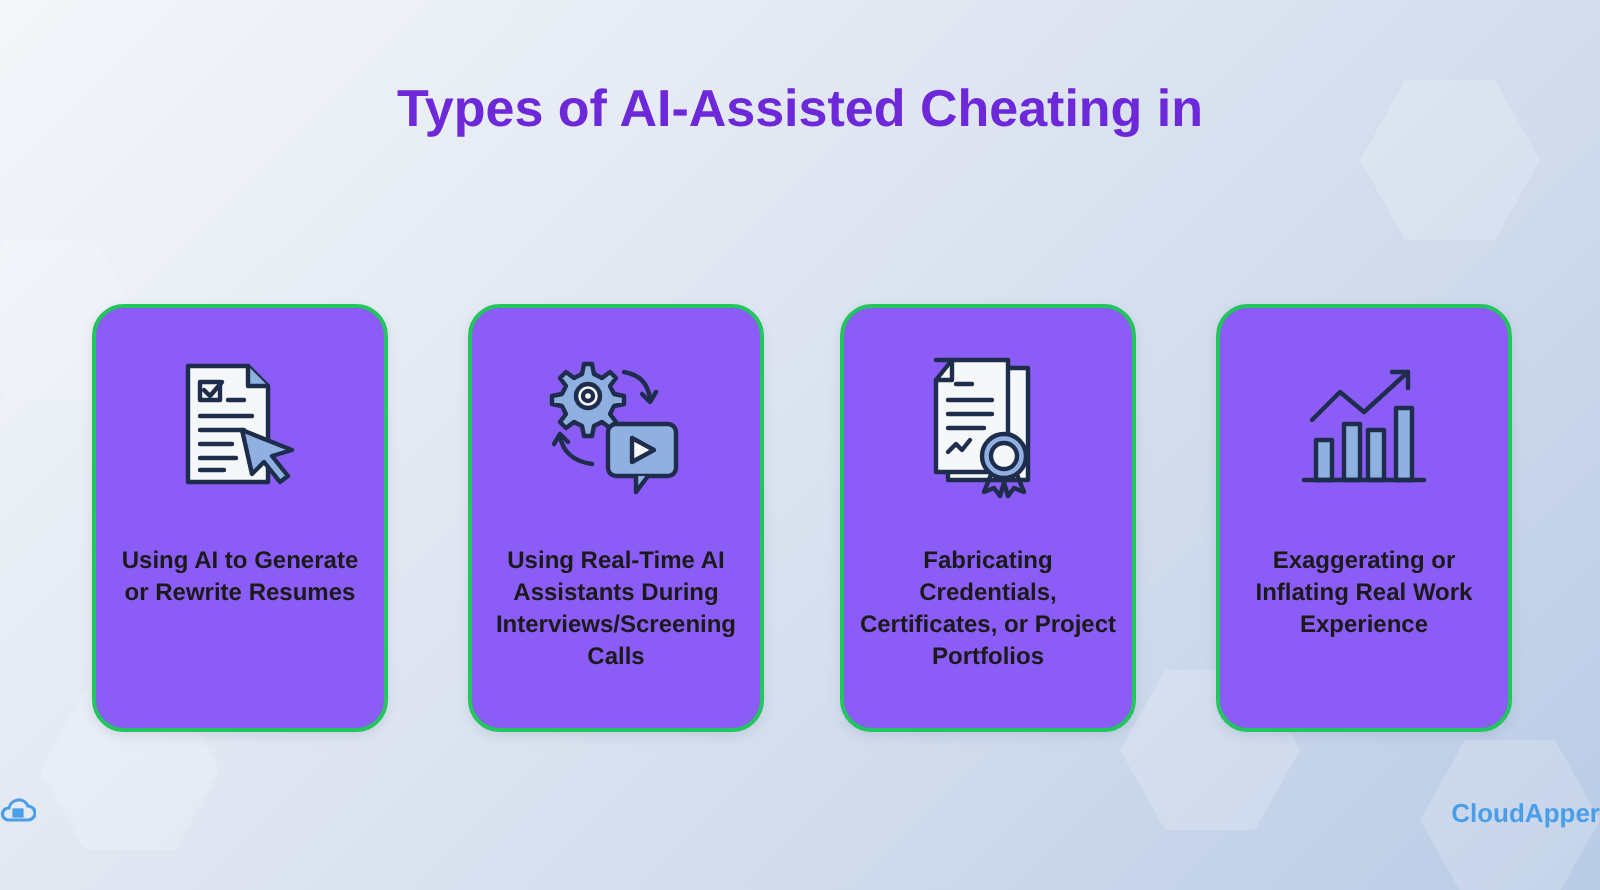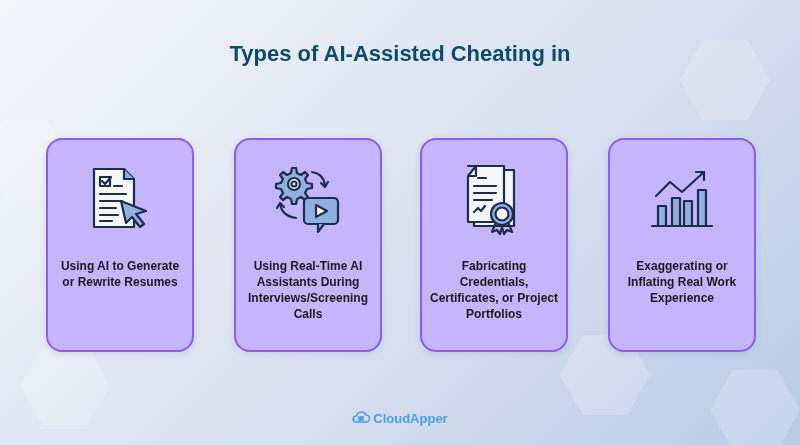--- a/index.html
+++ b/index.html
@@ -12,47 +12,47 @@
     .hex {
       position: absolute;
       width: 90px; height: 80px;
       background: rgba(255,255,255,0.18);
       clip-path: polygon(25% 0, 75% 0, 100% 50%, 75% 100%, 25% 100%, 0 50%);
     }
     .title {
       position: absolute;
       top: 33px; left: 0; width: 800px;
       text-align: center;
-      font-size: 22px; font-weight: bold; color: #0c4a6e;
+      font-size: 26px; font-weight: bold; color: #6d28d9;
       line-height: 42px;
     }
     .cards {
       position: absolute; top: 138px; left: 46px;
       width: 710px; height: 214px;
     }
     .card {
-      position: absolute; top: 0;
+      position: absolute; top: 14px;
       width: 148px; height: 214px;
-      background: #c4b5fd;
-      border: 2px solid #8b5cf6;
+      background: #8b5cf6;
+      border: 2px solid #22c55e;
       border-radius: 16px;
       box-shadow: 0 2px 6px rgba(80,100,140,0.15);
     }
     .card .icon {
       position: absolute; top: 20px; left: 0; width: 100%; height: 80px;
       display: flex; justify-content: center; align-items: center;
     }
     .card .label {
       position: absolute; top: 118px; left: 6px; right: 6px;
       text-align: center; font-size: 12px; font-weight: bold; color: #1a1a1a;
       line-height: 16px;
     }
     .logo {
-      position: absolute; top: 410px; left: 0; width: 800px;
-      display: flex; justify-content: center; align-items: center; gap: 3px;
+      position: absolute; top: 398px; left: 0; width: 800px;
+      display: flex; justify-content: space-between; align-items: center; gap: 3px;
       color: #4a9ee8; font-size: 13px; font-weight: bold;
     }
   </style>
 </head>
 <body>
 
 <div class="hex" style="top:40px;left:680px;"></div>
 <div class="hex" style="top:120px;left:-20px;"></div>
 <div class="hex" style="top:345px;left:20px;"></div>
 <div class="hex" style="top:335px;left:560px;"></div>

